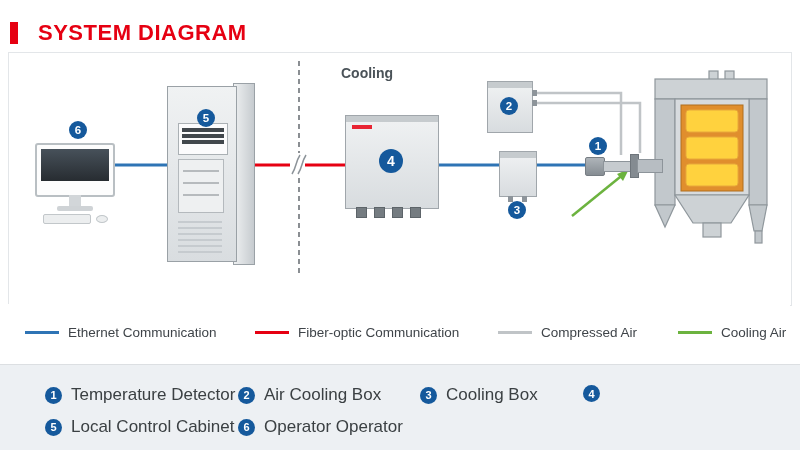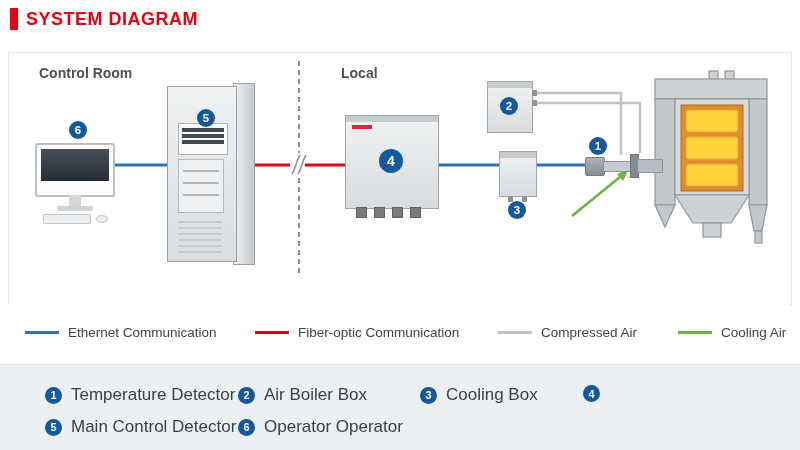--- a/index.html
+++ b/index.html
@@ -6,21 +6,21 @@
   body{
     width:800px;height:450px;overflow:hidden;position:relative;
     background:#fff;font-family:"Liberation Sans",sans-serif;
     --accent-red:#e60012;--ethernet-blue:#2e74b5;--fiber-red:#e60012;
     --air-gray:#c0c4c7;--cooling-green:#6cb33f;--badge-blue:#15599c;
   }
   .page{position:absolute;inset:0;}
   
   .hdr{position:absolute;left:10px;top:8px;display:flex;align-items:center;gap:8px;}
   .tbar{width:8px;height:22px;background:var(--accent-red);}
-  .title{margin:0;font-size:18px;font-weight:bold;color:var(--accent-red);letter-spacing:.5px;}
+  .title{margin:12px;font-size:22px;font-weight:bold;color:var(--accent-red);letter-spacing:.5px;}
   
   .diagram{position:absolute;left:8px;top:52px;width:782px;height:252px;background:#fff;border:1px solid #e3e6e9;}
   .diagram svg{position:absolute;inset:0;z-index:1;}
   .region-label{position:absolute;font-size:14px;font-weight:bold;color:#4a5258;z-index:4;}
   .dev{position:absolute;z-index:3;}
   .badge{position:absolute;width:18px;height:18px;border-radius:50%;background:var(--badge-blue);
     color:#fff;font-size:11.5px;font-weight:bold;display:flex;align-items:center;justify-content:center;z-index:6;}
   .badge.big{width:24px;height:24px;font-size:14px;}
   
   .mon-screen{position:absolute;left:2px;top:0;width:76px;height:50px;background:#fdfdfd;border:2px solid #b9bfc3;border-radius:3px;}
@@ -123,22 +123,21 @@
         <rect x="666" y="46" width="74" height="96" class="bbody"></rect>
         <rect x="672" y="52" width="62" height="86" class="bglow"></rect>
         <rect x="677" y="57" width="52" height="22" rx="3" class="flame"></rect>
         <rect x="677" y="84" width="52" height="22" rx="3" class="flame"></rect>
         <rect x="677" y="111" width="52" height="22" rx="3" class="flame"></rect>
         <polygon points="666,142 740,142 722,170 684,170" class="bshell"></polygon>
         <rect x="694" y="170" width="18" height="14" class="bshell"></rect>
       </g>
     </svg>
 
-    <div class="region-label" style="left:30px;top:12px">Control Room</div>
-    <div class="region-label" style="left:332px;top:12px">Local</div>
+    <div class="region-label" style="left:332px;top:12px">Cooling</div>
 
     <div class="dev" style="left:24px;top:90px;width:84px;height:84px">
       <div class="mon-screen">
         <div class="mon-display"></div>
       </div>
       <div class="mon-stand"></div>
       <div class="mon-base"></div>
       <div class="mon-kbd"></div>
       <div class="mon-mouse"></div>
     </div>
@@ -213,32 +212,32 @@
     </div>
   </div>
 
   <div class="num-legend">
     <div class="nitem" style="left:45px;top:20px">
       <span class="nbadge">1</span>
       <span class="nlabel">Temperature Detector</span>
     </div>
     <div class="nitem" style="left:238px;top:20px">
       <span class="nbadge">2</span>
-      <span class="nlabel">Air Boiler Box</span>
+      <span class="nlabel">Air Cooling Box</span>
     </div>
     <div class="nitem" style="left:420px;top:20px">
       <span class="nbadge">3</span>
       <span class="nlabel">Cooling Box</span>
     </div>
     <div class="nitem" style="left:583px;top:20px">
       <span class="nbadge">4</span>
     </div>
     <div class="nitem" style="left:45px;top:52px">
       <span class="nbadge">5</span>
-      <span class="nlabel">Main Control Detector</span>
+      <span class="nlabel">Local Control Cabinet</span>
     </div>
     <div class="nitem" style="left:238px;top:52px">
       <span class="nbadge">6</span>
       <span class="nlabel">Operator Operator</span>
     </div>
   </div>
 
 </div>
 
 </body></html>

